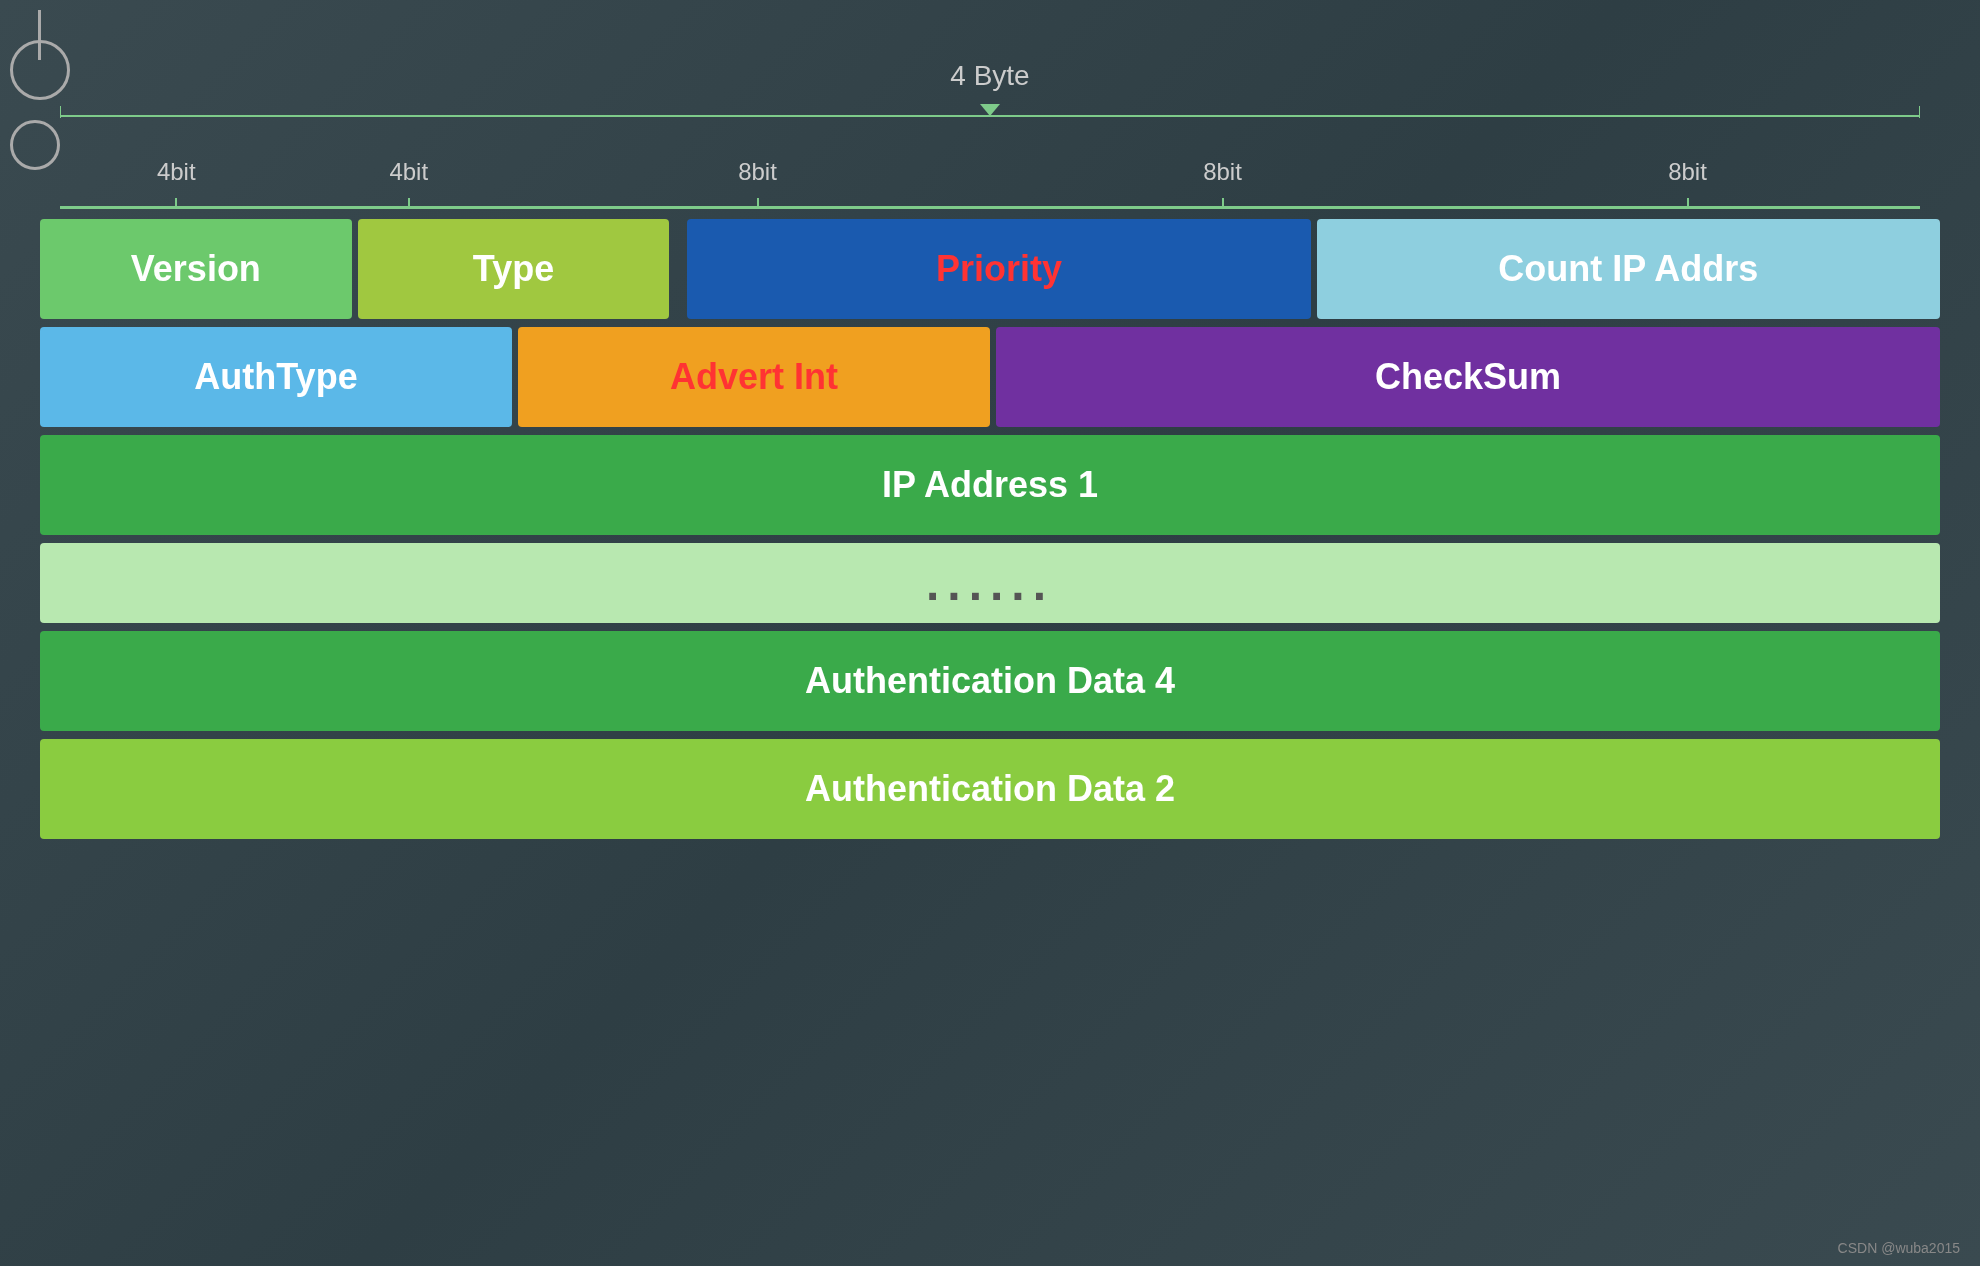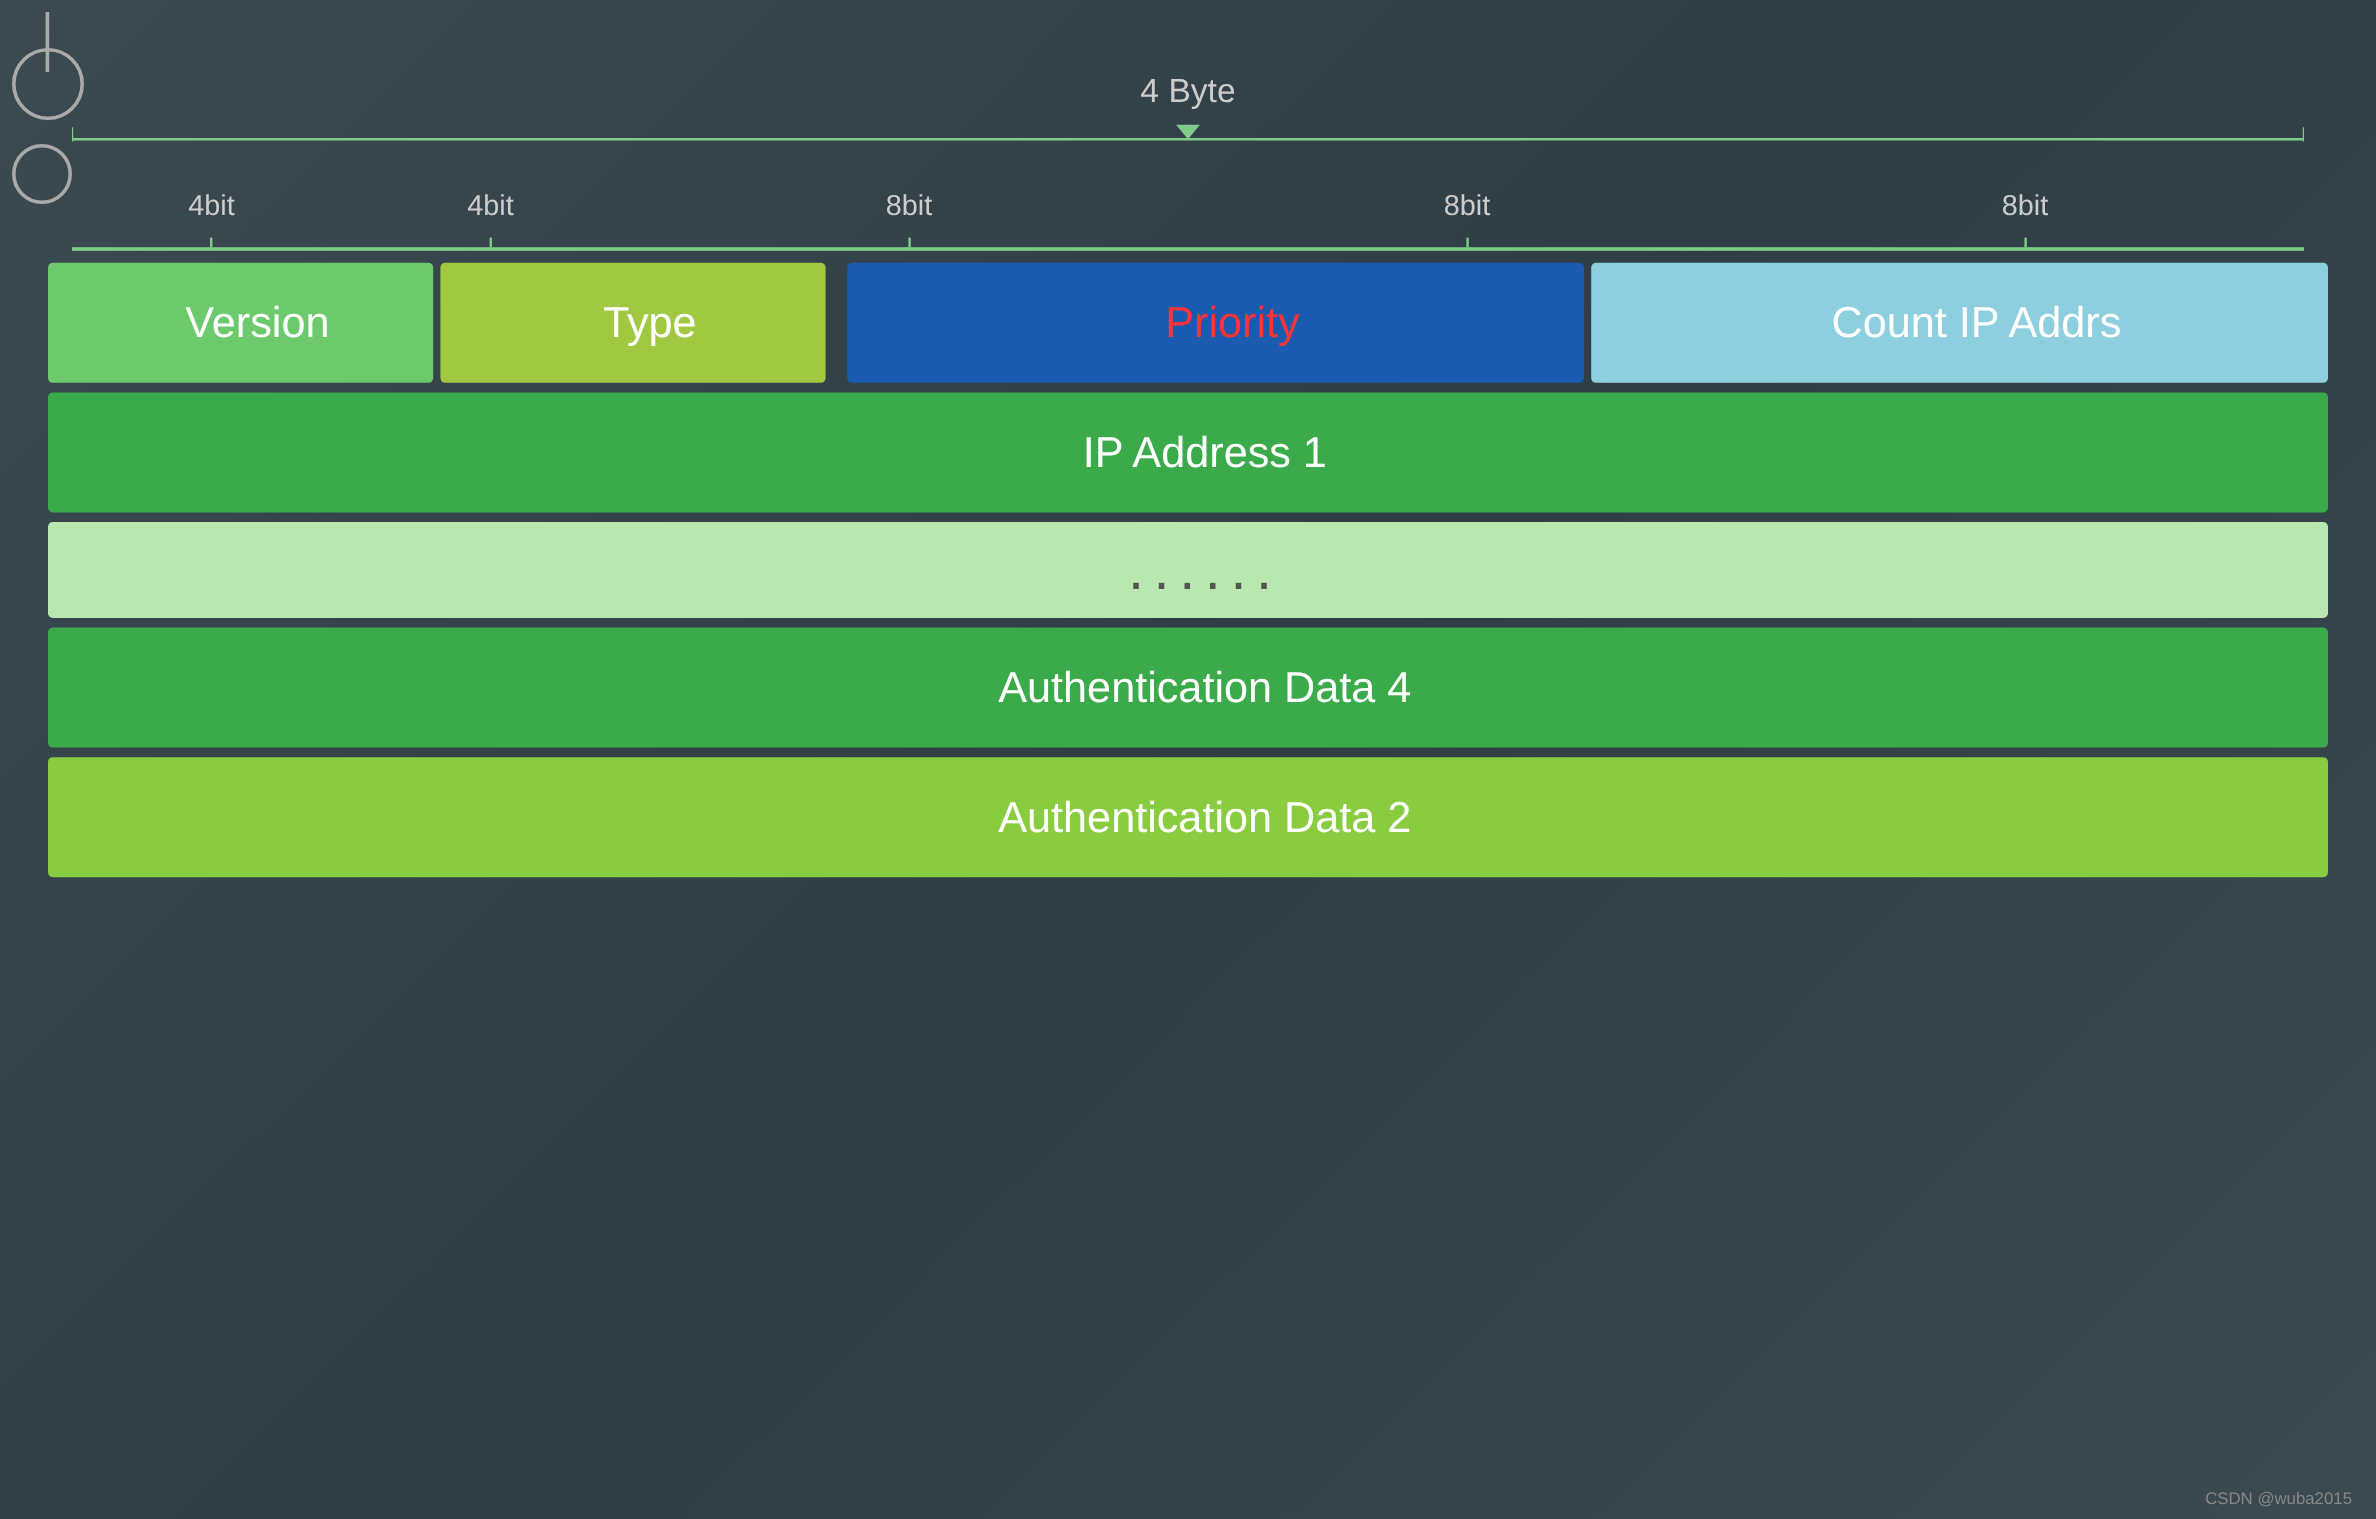--- a/index.html
+++ b/index.html
@@ -38,25 +38,24 @@
       display: flex;
       width: 100%;
       margin-bottom: 8px;
     }
 
     .field-cell {
       display: flex;
       align-items: center;
       justify-content: center;
       font-size: 36px;
-      font-weight: normal;
+      font-weight: bold;
       color: white;
       border-radius: 4px;
       height: 100px;
-      padding-left: 28px;
     }
 
     
     .deco-circle1 {
       position: absolute;
       top: 40px;
       left: 10px;
       width: 60px;
       height: 60px;
       border: 3px solid #aaa;
@@ -200,20 +199,25 @@
 
   <div class="rows-container" id="rows-container">
 
   <div class="field-row">
         <div class="field-cell" style="flex: 1 1 0%; background-color: rgb(108, 201, 108); color: white;">Version</div>
         <div class="field-cell" style="flex: 1 1 0%; background-color: rgb(160, 200, 64); color: white; margin-left: 6px;">Type</div>
         <div class="field-cell" style="flex: 2 1 0%; background-color: rgb(26, 90, 175); color: rgb(255, 51, 51); margin-left: 18px;">Priority</div>
         <div class="field-cell" style="flex: 2 1 0%; background-color: rgb(142, 207, 223); color: white; margin-left: 6px;">Count IP Addrs</div>
       </div>
       <div class="field-row">
+        <div class="field-cell" style="flex: 2 1 0%; background-color: rgb(91, 184, 232); color: white;">AuthType</div>
+        <div class="field-cell" style="flex: 2 1 0%; background-color: rgb(240, 160, 32); color: rgb(255, 51, 51); margin-left: 6px;">Advert Int</div>
+        <div class="field-cell" style="flex: 4 1 0%; background-color: rgb(112, 48, 160); color: white; margin-left: 6px;">CheckSum</div>
+      </div>
+      <div class="field-row">
         <div class="field-cell" style="flex: 8 1 0%; background-color: rgb(58, 170, 74); color: white;">IP Address 1</div>
       </div>
       <div class="field-row">
         <div class="field-cell" style="flex: 8 1 0%; background-color: rgb(184, 232, 176); color: rgb(85, 85, 85); height: 80px; font-size: 48px; letter-spacing: 8px;">......</div>
       </div>
       <div class="field-row">
         <div class="field-cell" style="flex: 8 1 0%; background-color: rgb(58, 170, 74); color: white;">Authentication Data 4</div>
       </div>
       <div class="field-row">
         <div class="field-cell" style="flex: 8 1 0%; background-color: rgb(138, 204, 64); color: white;">Authentication Data 2</div>

